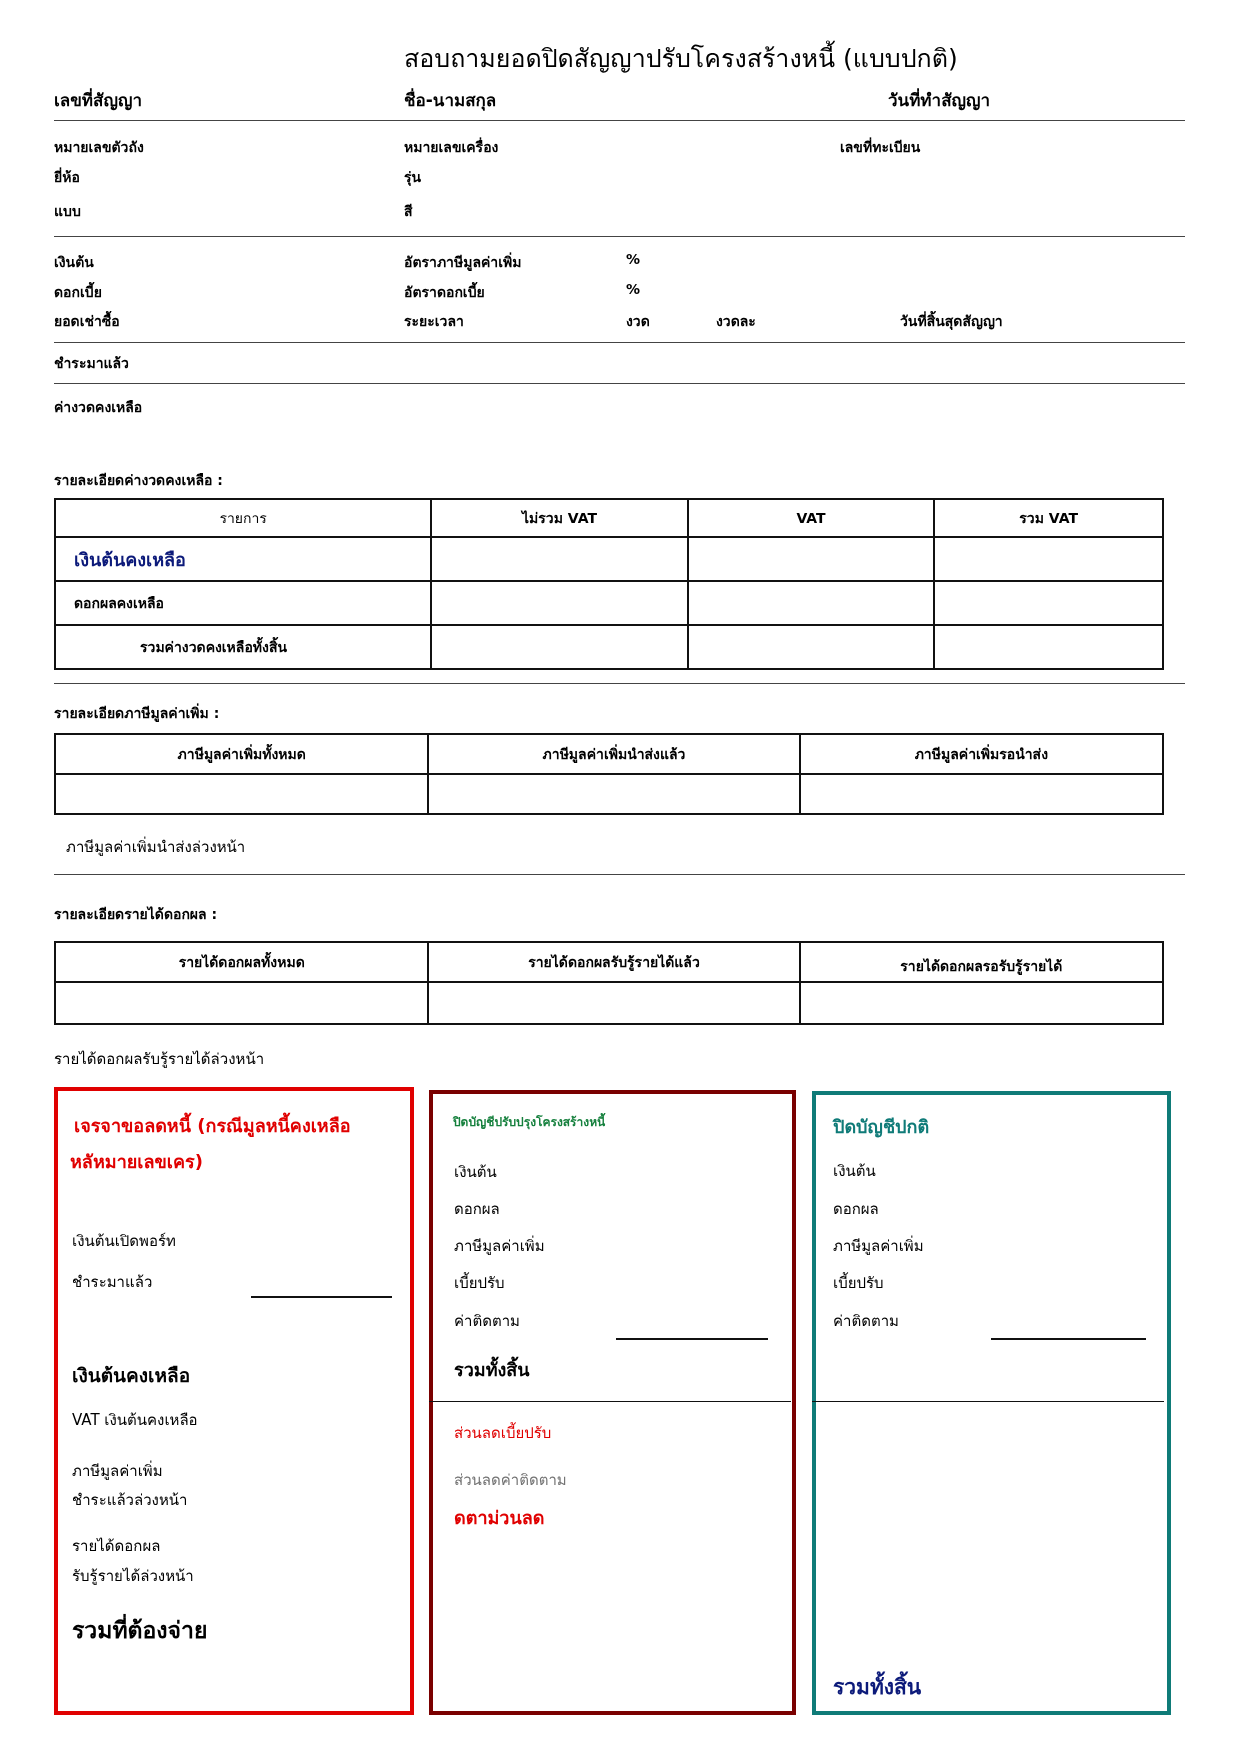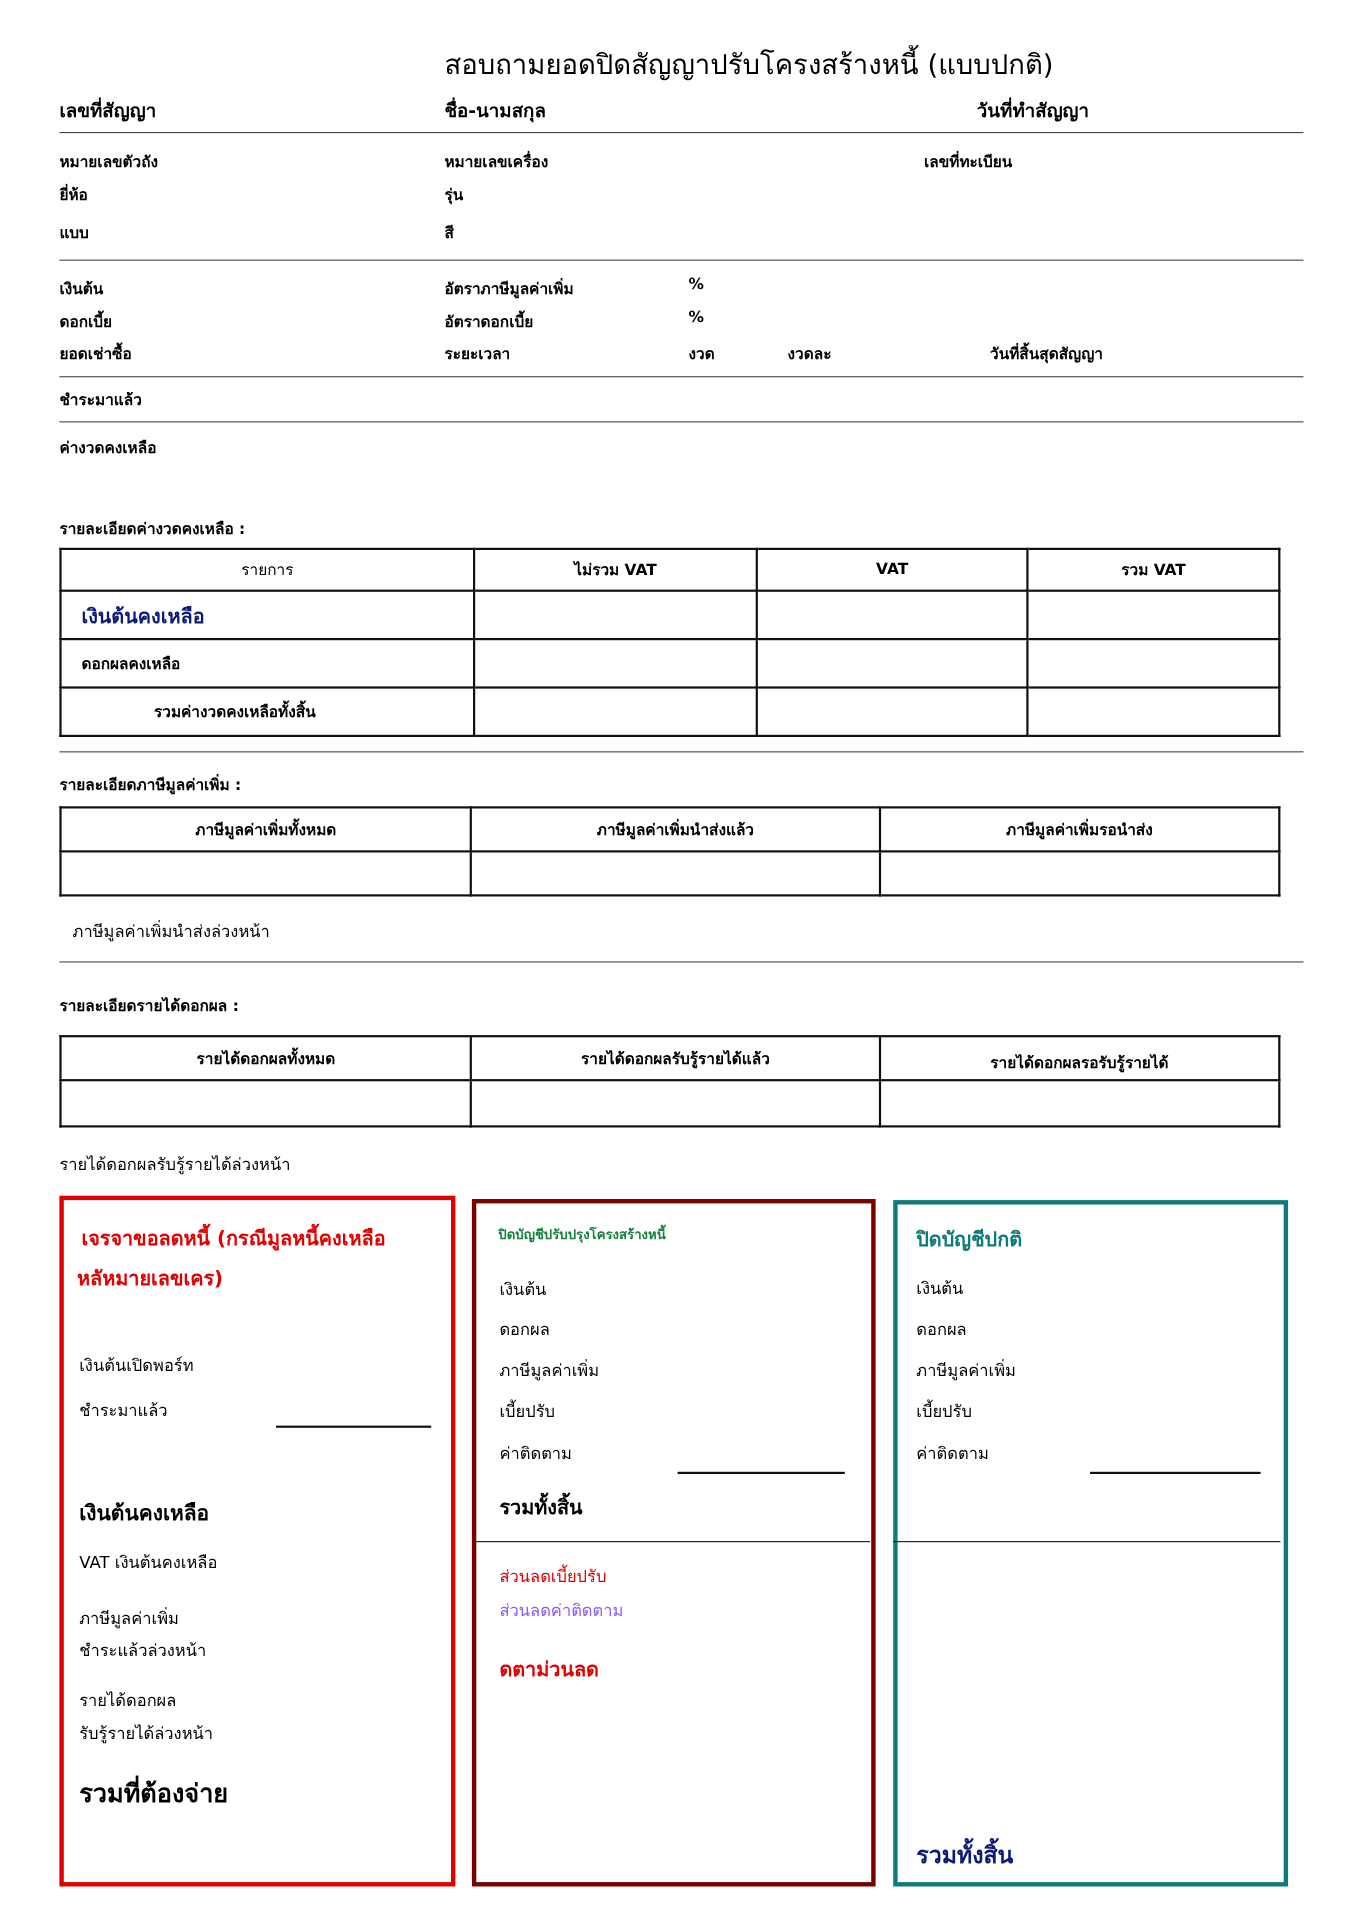--- a/index.html
+++ b/index.html
@@ -138,21 +138,21 @@
   <div class="t" style="left:20px; top:18px; color:#15803d; font-size:12px; font-weight:bold;">ปิดบัญชีปรับปรุงโครงสร้างหนี้</div>
   <div class="t plain" style="left:21px; top:66px;">เงินต้น</div>
   <div class="t plain" style="left:21px; top:103px;">ดอกผล</div>
   <div class="t plain" style="left:21px; top:140px;">ภาษีมูลค่าเพิ่ม</div>
   <div class="t plain" style="left:21px; top:177px;">เบี้ยปรับ</div>
   <div class="t plain" style="left:21px; top:215px;">ค่าติดตาม</div>
   <div class="uline" style="left:183px; top:244px; width:152px;"></div>
   <div class="t" style="left:21px; top:261px; font-size:18px; font-weight:bold;">รวมทั้งสิ้น</div>
   <div class="divline" style="left:-4px; top:307px; width:362px;"></div>
   <div class="t plain" style="left:21px; top:327px; color:#e00000;">ส่วนลดเบี้ยปรับ</div>
-  <div class="t plain" style="left:21px; top:358px; color:#8b5cf6;">ส่วนลดค่าติดตาม</div>
+  <div class="t plain" style="left:21px; top:374px; color:#737373;">ส่วนลดค่าติดตาม</div>
   <div class="t" style="left:21px; top:409px; font-size:18px; font-weight:bold; color:#e00000;">ดตาม่วนลด</div>
 </div>
 
 <div class="box" style="left:812px; top:1091px; width:359px; height:624px; border-color:#0f7b78;">
   <div class="t" style="left:17px; top:17px; color:#0f7b78; font-size:18px; font-weight:bold;">ปิดบัญชีปกติ</div>
   <div class="t plain" style="left:17px; top:64px;">เงินต้น</div>
   <div class="t plain" style="left:17px; top:102px;">ดอกผล</div>
   <div class="t plain" style="left:17px; top:139px;">ภาษีมูลค่าเพิ่ม</div>
   <div class="t plain" style="left:17px; top:176px;">เบี้ยปรับ</div>
   <div class="t plain" style="left:17px; top:214px;">ค่าติดตาม</div>

